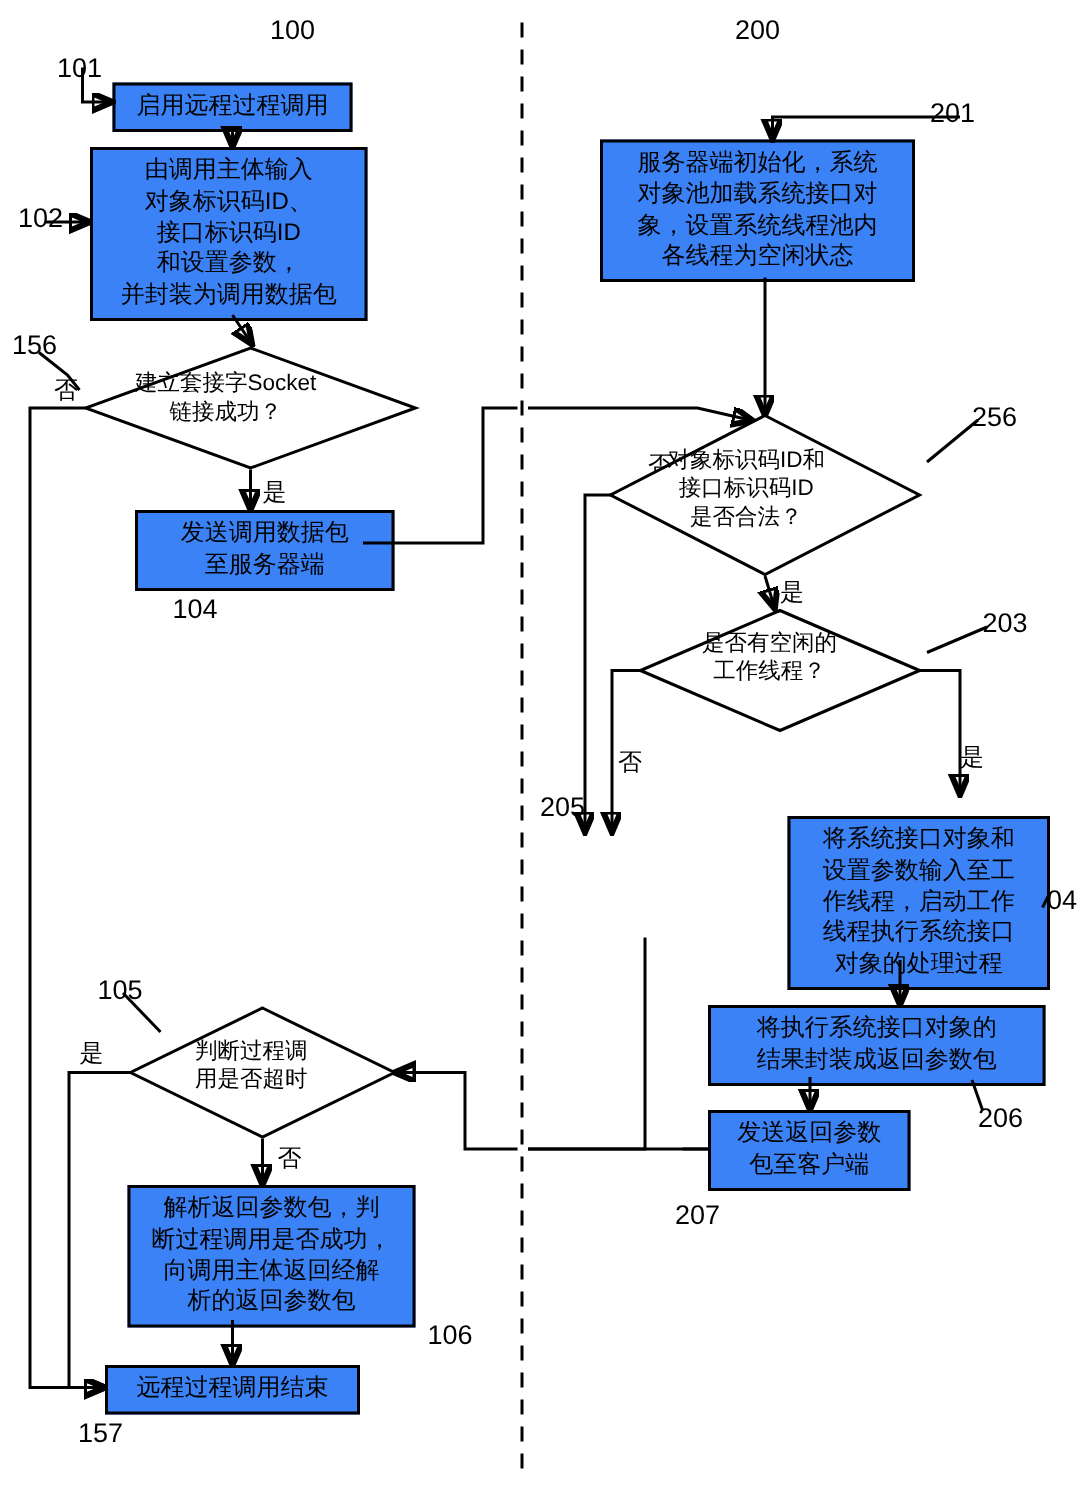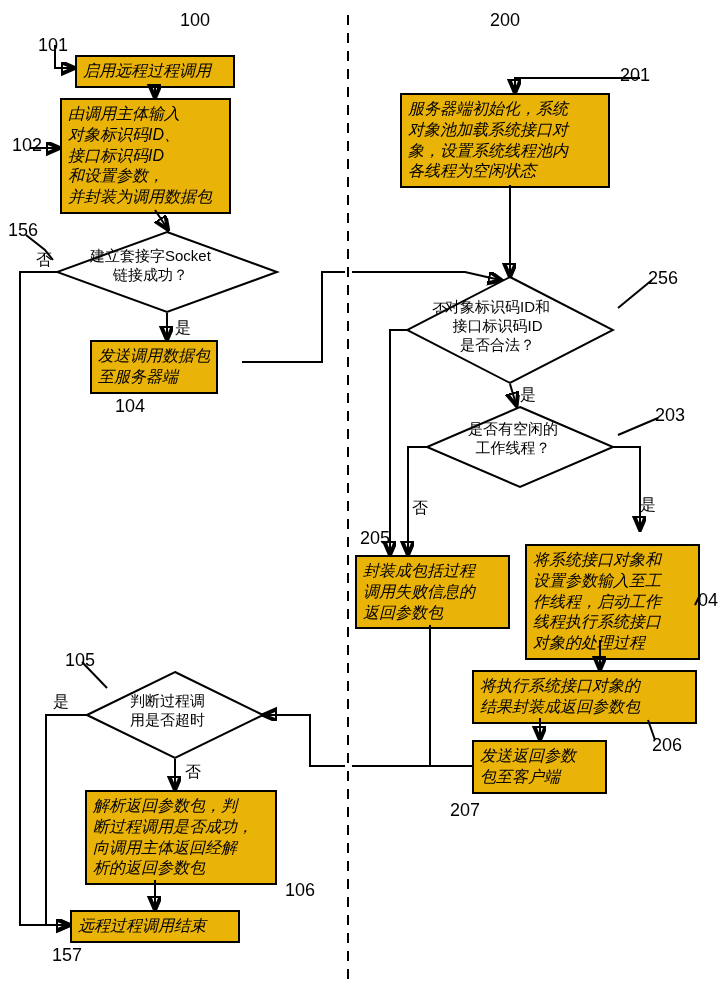--- a/index.html
+++ b/index.html
@@ -11,26 +11,25 @@
       position: relative;
     }
     .diagram {
       position: relative;
       width: 719px;
       height: 1000px;
     }
     .box {
       position: absolute;
       border: 2px solid #000;
-      background: #eab308;
+      background: #3b82f6;
       padding: 4px 6px;
       font-size: 16px;
       line-height: 1.3;
-      text-align: left;
-      font-style: italic;
+      text-align: center;
     }
     .label {
       position: absolute;
       font-size: 18px;
     }
     .edge-label {
       position: absolute;
       font-size: 16px;
     }
     svg.arrows {
@@ -55,35 +54,35 @@
 
 <div class="diagram">
 
   <div class="label" style="left:180px; top:10px;">100</div>
   <div class="label" style="left:490px; top:10px;">200</div>
 
   <div class="label" style="left:38px; top:35px;">101</div>
   <div class="box" style="left:75px; top:55px; width:160px;">启用远程过程调用</div>
 
   <div class="label" style="left:12px; top:135px;">102</div>
-  <div class="box" style="left:60px; top:98px; width:171px; white-space:pre-line;">由调用主体输入
+  <div class="box" style="left:60px; top:98px; width:185px; white-space:pre-line;">由调用主体输入
 对象标识码ID、
 接口标识码ID
 和设置参数，
 并封装为调用数据包</div>
 
   <div class="label" style="left:8px; top:220px;">156</div>
 
   <svg style="position:absolute; left:55px; top:230px; width:225px; height:85px; z-index:1;">
     <polygon points="112,2 222,42 112,82 2,42" fill="#fff" stroke="#000" stroke-width="2"></polygon>
   </svg>
   <div style="position:absolute; left:90px; top:247px; font-size:15px; text-align:center; line-height:1.25; z-index:2; white-space:pre-line;">建立套接字Socket
 链接成功？</div>
 
-  <div class="box" style="left:90px; top:340px; width:128px; white-space:pre-line;">发送调用数据包
+  <div class="box" style="left:90px; top:340px; width:173px; white-space:pre-line;">发送调用数据包
 至服务器端</div>
   <div class="label" style="left:115px; top:396px;">104</div>
 
   <div class="label" style="left:65px; top:650px;">105</div>
 
   <svg style="position:absolute; left:85px; top:670px; width:180px; height:90px; z-index:1;">
     <polygon points="90,2 178,45 90,88 2,45" fill="#fff" stroke="#000" stroke-width="2"></polygon>
   </svg>
   <div style="position:absolute; left:130px; top:692px; font-size:15px; text-align:center; line-height:1.25; z-index:2; white-space:pre-line;">判断过程调
 用是否超时</div>
@@ -114,23 +113,20 @@
 
   <div class="label" style="left:655px; top:405px;">203</div>
 
   <svg style="position:absolute; left:425px; top:405px; width:190px; height:85px; z-index:1;">
     <polygon points="95,2 188,42 95,82 2,42" fill="#fff" stroke="#000" stroke-width="2"></polygon>
   </svg>
   <div style="position:absolute; left:468px; top:420px; font-size:15px; text-align:center; line-height:1.25; z-index:2; white-space:pre-line;">是否有空闲的
 工作线程？</div>
 
   <div class="label" style="left:360px; top:528px;">205</div>
-  <div class="box" style="left:355px; top:555px; width:155px; white-space:pre-line;">封装成包括过程
-调用失败信息的
-返回参数包</div>
 
   <div class="label" style="left:688px; top:590px;">204</div>
   <div class="box" style="left:525px; top:530px; width:175px; white-space:pre-line;margin-top:14px;">将系统接口对象和
 设置参数输入至工
 作线程，启动工作
 线程执行系统接口
 对象的处理过程</div>
 
   <div class="box" style="left:472px; top:670px; width:225px; white-space:pre-line;">将执行系统接口对象的
 结果封装成返回参数包</div>

